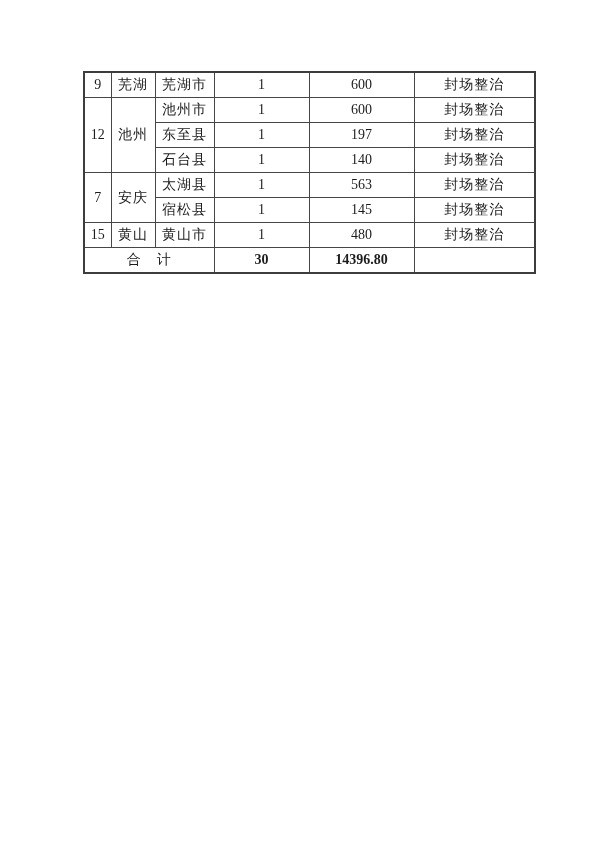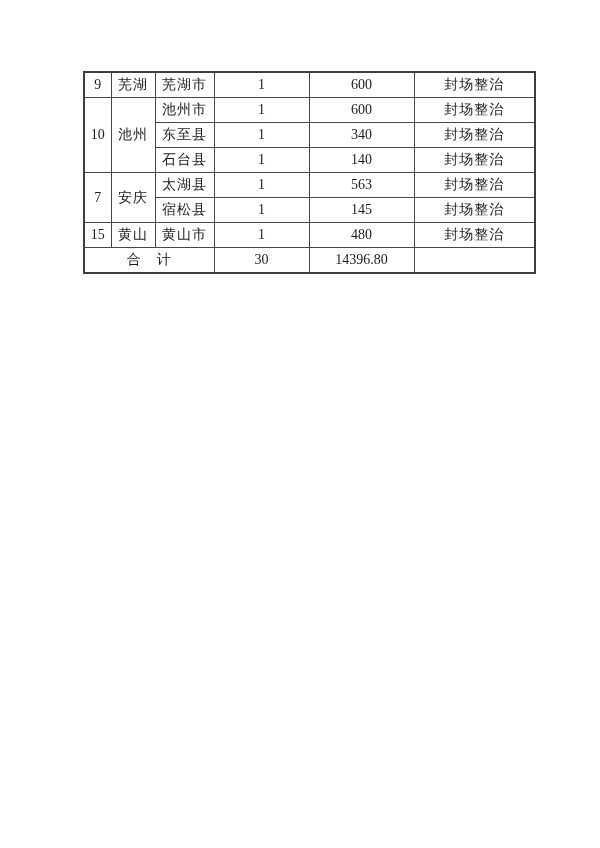--- a/index.html
+++ b/index.html
@@ -37,21 +37,21 @@
   }
   td.cjk {
     font-size: 15px;
     letter-spacing: 1px;
   }
   td.num {
     font-size: 14px;
     letter-spacing: 0;
   }
   td.bold {
-    font-weight: normal;
+    font-weight: bold;
   }
   .page-number {
     position: absolute;
     left: 0;
     top: 778px;
     width: 585px;
     text-align: center;
     font-size: 11px;
     color: #222222;
     font-family: "Liberation Serif", "DejaVu Serif", serif;
@@ -74,31 +74,31 @@
     <tbody>
       <tr>
         <td class="num">9</td>
         <td class="cjk">芜湖</td>
         <td class="cjk">芜湖市</td>
         <td class="num">1</td>
         <td class="num">600</td>
         <td class="cjk">封场整治</td>
       </tr>
       <tr>
-        <td class="num" rowspan="3">10</td>
+        <td class="num" rowspan="3">12</td>
         <td class="cjk" rowspan="3">池州</td>
         <td class="cjk">池州市</td>
         <td class="num">1</td>
         <td class="num">600</td>
         <td class="cjk">封场整治</td>
       </tr>
       <tr>
         <td class="cjk">东至县</td>
         <td class="num">1</td>
-        <td class="num">340</td>
+        <td class="num">197</td>
         <td class="cjk">封场整治</td>
       </tr>
       <tr>
         <td class="cjk">石台县</td>
         <td class="num">1</td>
         <td class="num">140</td>
         <td class="cjk">封场整治</td>
       </tr>
       <tr>
         <td class="num" rowspan="2">7</td>

